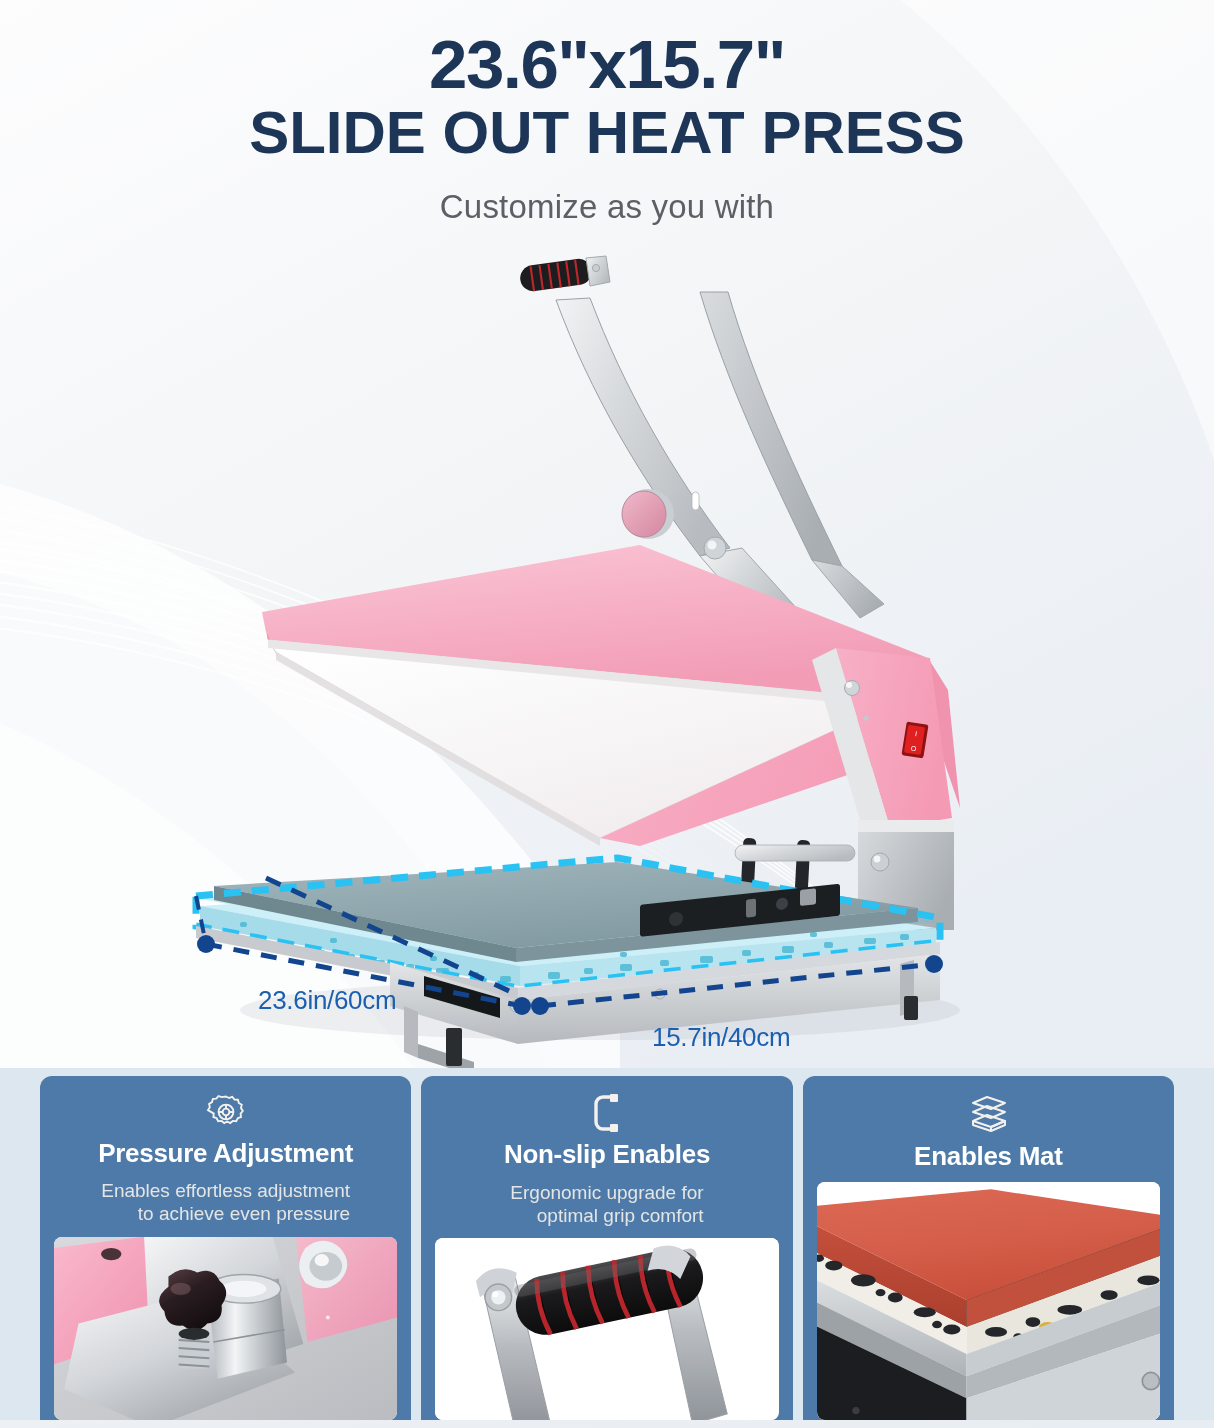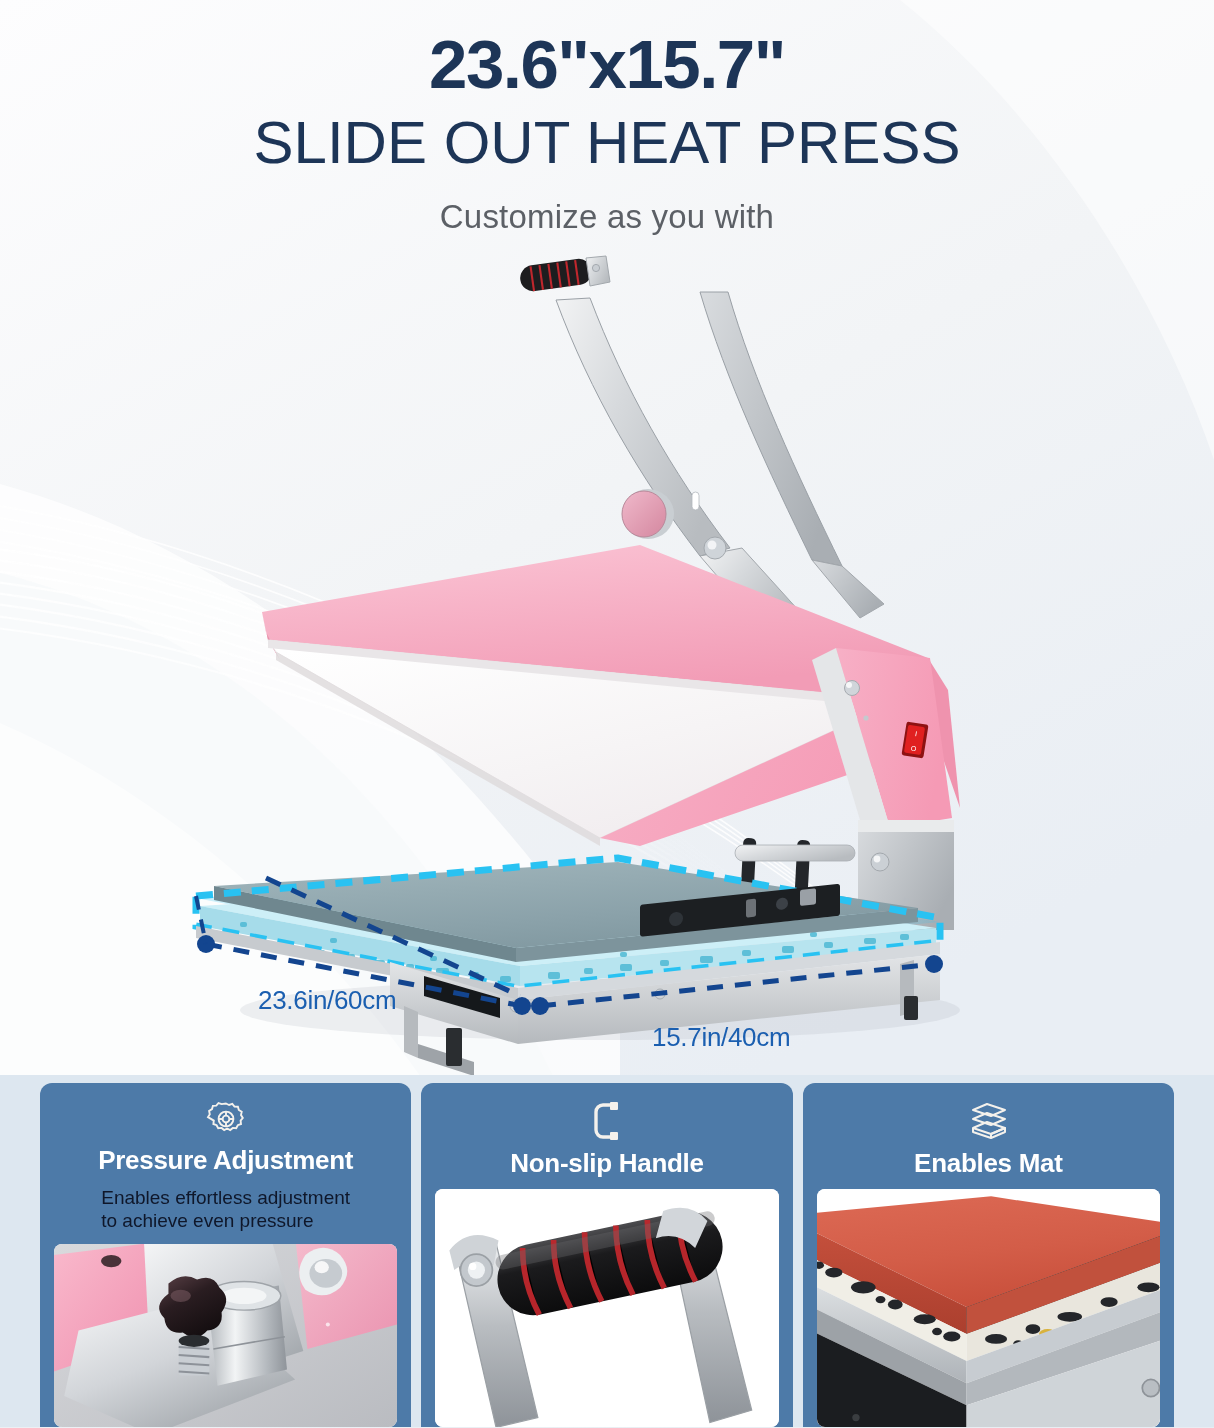--- a/index.html
+++ b/index.html
@@ -41,25 +41,25 @@
     font-size: 69px;
     font-weight: 700;
     letter-spacing: -1.5px;
     color: #1d3557;
     line-height: 1.0;
     margin-top: 30px;
     font-stretch: condensed;
   }
   .title-line-2 {
     font-size: 60px;
-    font-weight: 400;
+    font-weight: 700;
     letter-spacing: 0px;
     color: #1d3557;
     line-height: 1.12;
-    margin-top: 10px;
+    margin-top: 0;
   }
   .subtitle {
     font-size: 33px;
     font-weight: 400;
     color: #5c6066;
     margin-top: 22px;
     letter-spacing: 0.2px;
   }
 
   
@@ -79,21 +79,21 @@
     letter-spacing: -0.3px;
     white-space: nowrap;
     z-index: 9;
   }
   .dim-label.w { left: 258px; top: 985px; }
   .dim-label.d { left: 652px; top: 1022px; text-align: center; }
 
   
   .cards-band {
     position: absolute;
-    left: 0; bottom: 1px;
+    left: 0; bottom: 8px;
     width: 1214px;
     height: 352px;
     background: #dde7f0;
     z-index: 8;
     display: flex;
     gap: 10px;
     padding: 0 40px;
     align-items: flex-end;
   }
   .card {
@@ -117,25 +117,25 @@
   }
   .card-title {
     color: #ffffff;
     font-size: 26px;
     font-weight: 700;
     letter-spacing: -0.3px;
     line-height: 1.1;
     text-align: center;
   }
   .card-desc {
-    color: #0f172a;
+    color: #e5e5e5;
     font-size: 19px;
     font-weight: 400;
     line-height: 1.22;
-    text-align: left;
+    text-align: right;
     margin-top: 12px;
     white-space: pre-line;
   }
   .card-photo {
     margin-top: 11px;
     width: 100%;
     flex: 1 1 auto;
     border-radius: 8px;
     overflow: hidden;
     position: relative;
@@ -497,21 +497,23 @@
     </div>
 
     <div class="card">
       <div class="card-icon">
         <svg width="34" height="42" viewBox="0 0 34 42" fill="none" stroke="#f4f1ec" stroke-width="3.4" stroke-linecap="round" stroke-linejoin="round">
           <path d="M24 5 H13 a7 7 0 0 0 -7 7 V30 a7 7 0 0 0 7 7 H24"></path>
           <path d="M21 3 h6 v6 h-6z" fill="#f4f1ec" stroke-width="2"></path>
           <path d="M21 33 h6 v6 h-6z" fill="#f4f1ec" stroke-width="2"></path>
         </svg>
       </div>
-      <div class="card-title">Non-slip Handle</div>
+      <div class="card-title">Non-slip Enables</div>
+      <div class="card-desc">Ergonomic upgrade for
+optimal grip comfort</div>
       <div class="card-photo">
         <svg viewBox="0 0 336 194" preserveAspectRatio="xMidYMid slice">
           <defs>
             <linearGradient id="p2arm" x1="0" y1="0" x2="0" y2="1">
               <stop offset="0%" stop-color="#eceef0"></stop>
                 <stop offset="45%" stop-color="#b9bdc1"></stop>
                 <stop offset="100%" stop-color="#8e9399"></stop>
             </linearGradient>
             <linearGradient id="p2grip" x1="0" y1="0" x2="0" y2="1">
               <stop offset="0%" stop-color="#4c4c4f"></stop>

